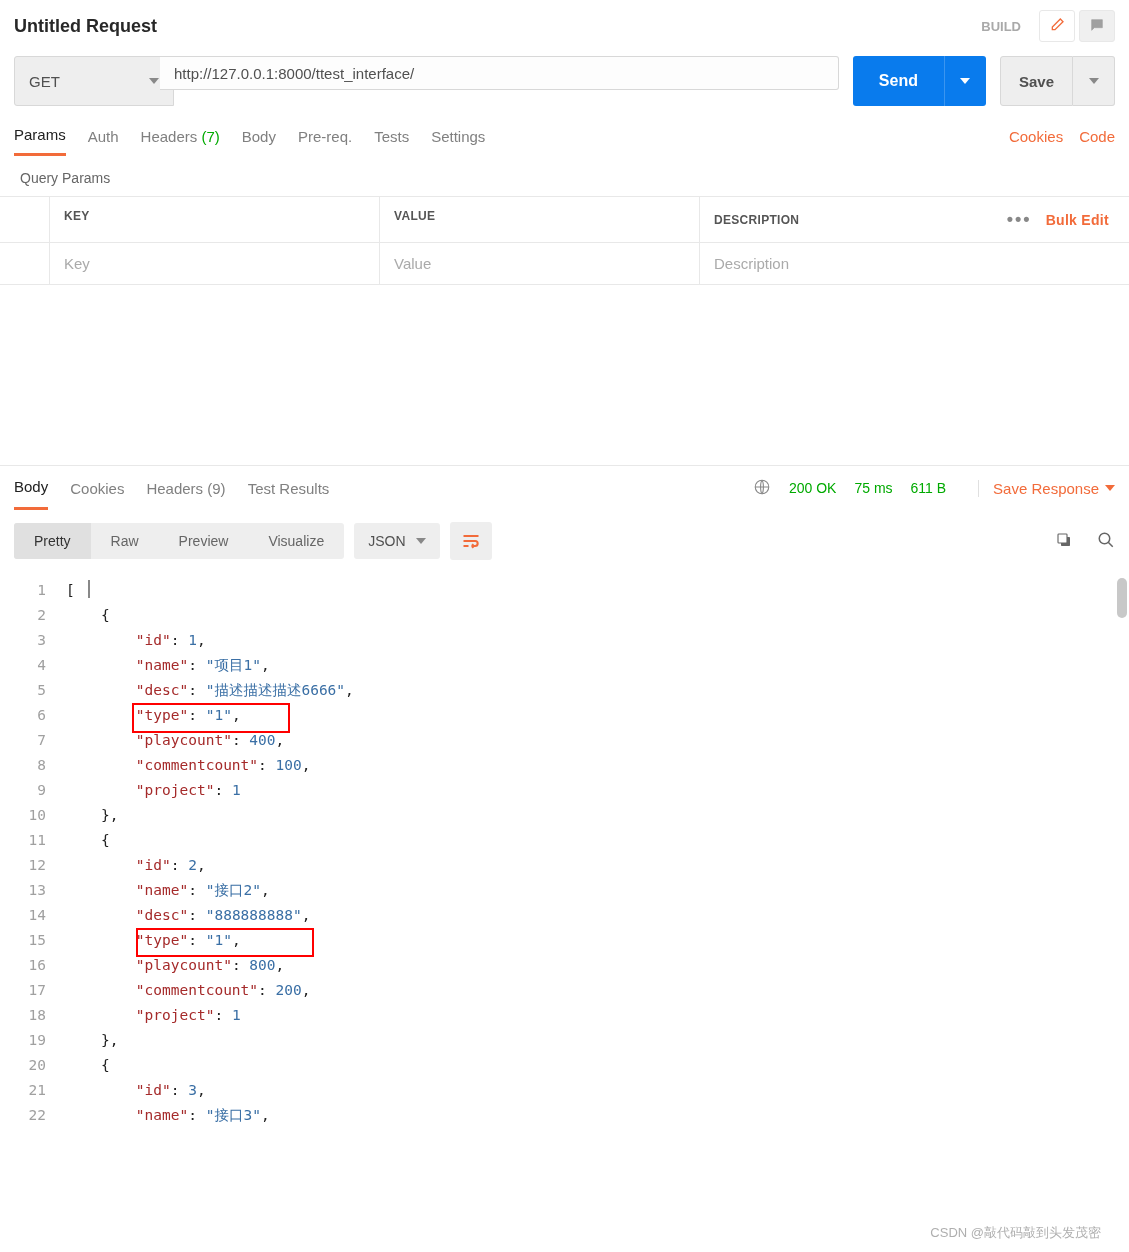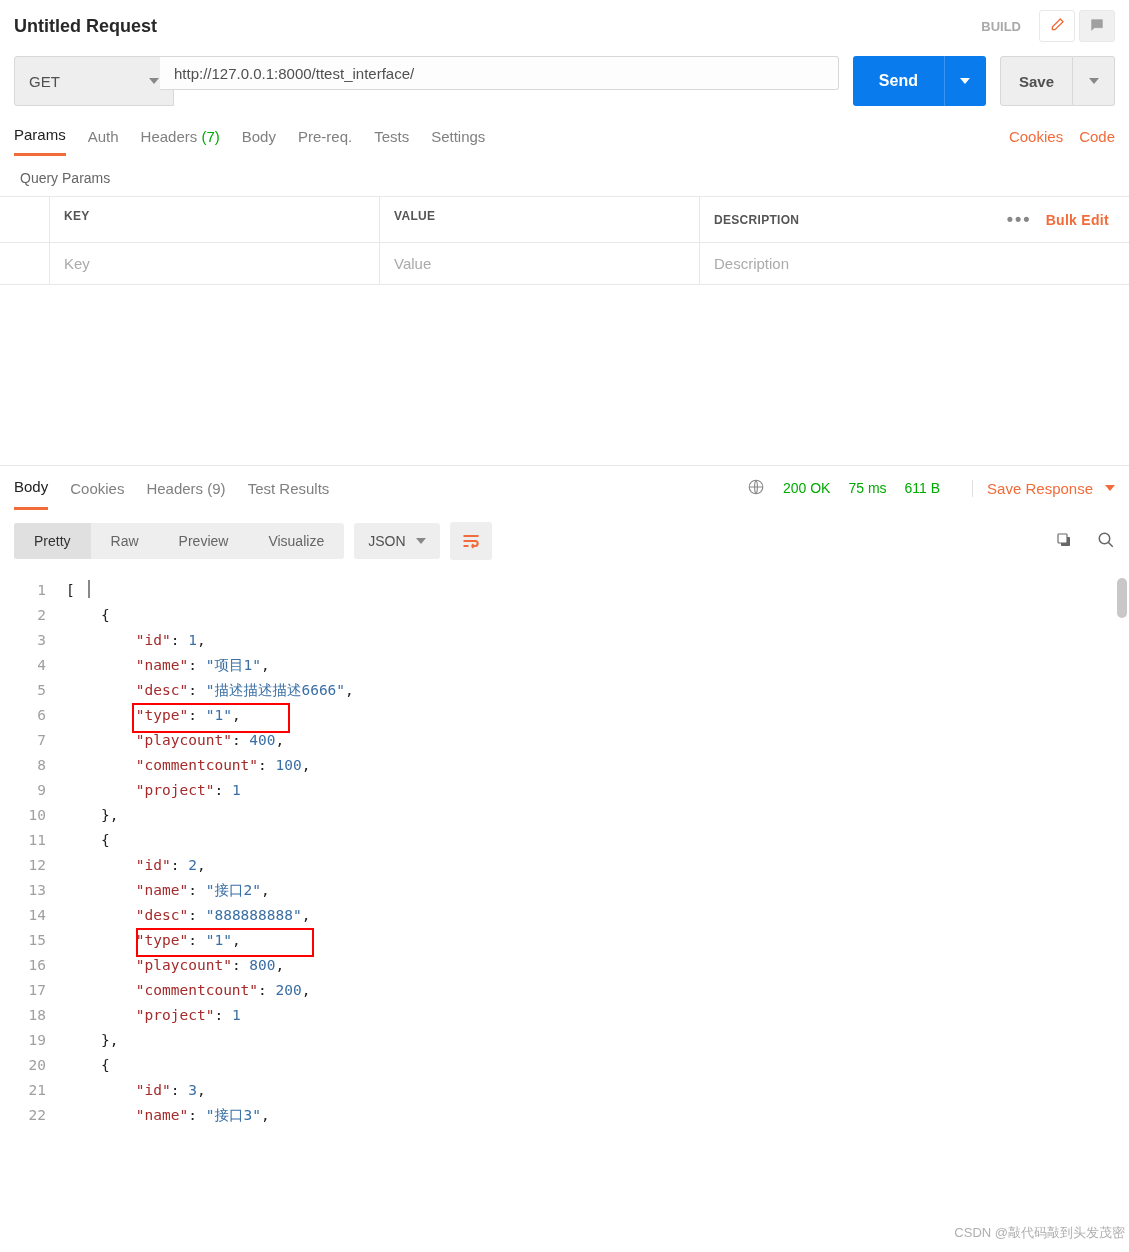--- a/index.html
+++ b/index.html
@@ -47,21 +47,21 @@
 .bulk-edit { color: #f26b3a; font-size: 14px; margin-right: 6px; cursor: pointer; white-space: nowrap; }
 
 .blank-area { height: 180px; }
 
 .response-tabs-row { display: flex; align-items: center; padding: 0 14px; border-top: 1px solid #e8e8e8; }
 .resp-tab { padding: 12px 0; margin-right: 22px; font-size: 15px; color: #808080; cursor: pointer; }
 .resp-tab.active { color: #212121; border-bottom: 3px solid #f26b3a; font-weight: 500; }
 .resp-status { display: flex; align-items: center; gap: 18px; margin-left: auto; font-size: 14px; }
 .globe-icon { color: #888; }
 .status-item { color: #0a0; }
-.save-response { color: #f26b3a; font-size: 15px; display: flex; align-items: center; gap: 12px; margin-left: 14px; padding-left: 14px; border-left: 1px solid #e0e0e0; cursor: pointer; }
+.save-response { color: #f26b3a; font-size: 15px; display: flex; align-items: center; gap: 6px; margin-left: 14px; padding-left: 14px; border-left: 1px solid #e0e0e0; cursor: pointer; }
 .caret-orange { border-top-color: #f26b3a; }
 
 .format-row { display: flex; align-items: center; padding: 12px 14px 10px 14px; gap: 10px; }
 .format-tabs { display: flex; background: #eeeeee; border-radius: 3px; overflow: hidden; }
 .format-tab { padding: 10px 20px; font-size: 14px; color: #666; cursor: pointer; }
 .format-tab.active { background: #e0e0e0; color: #333; font-weight: 500; }
 .json-select { display: flex; align-items: center; background: #eeeeee; border-radius: 3px; padding: 10px 14px; gap: 10px; color: #505050; font-size: 14px; }
 .wrap-btn { background: #eeeeee; border-radius: 3px; width: 42px; height: 38px; display: flex; align-items: center; justify-content: center; }
 .wrap-btn svg { stroke: #f26b3a; }
 .format-row .spacer { flex: 1; }
@@ -72,21 +72,21 @@
 .gutter { width: 66px; text-align: right; padding-right: 20px; color: #a0a0a0; user-select: none; }
 .code-content { flex: 1; white-space: pre; }
 .punct { color: #212121; }
 .key { color: #a52a2a; }
 .string { color: #3a6fa5; }
 .number { color: #3a6fa5; }
 .highlight-box { position: absolute; border: 2.5px solid #ff0000; }
 .cursor-mark { position: absolute; left: 88px; top: 10px; width: 2px; height: 18px; background: #888; }
 .scrollbar-v { position: absolute; right: 2px; top: 8px; width: 10px; height: 40px; background: #c8c8c8; border-radius: 5px; }
 
-.watermark { position: fixed; right: 4px; bottom: 10px; font-size: 13px; color: rgba(120,120,120,0.6); pointer-events: none; }
+.watermark { position: fixed; right: 28px; bottom: 10px; font-size: 13px; color: rgba(120,120,120,0.6); pointer-events: none; }
 </style>
 </head>
 <body>
 
 <div class="top-bar">
   <div class="request-title">Untitled Request</div>
   <div class="build-label">BUILD</div>
   <div class="icon-btn">
     <span class="pencil-icon"><svg width="16" height="16" viewBox="0 0 24 24" fill="none" stroke-width="2">
           <path d="M17 3l4 4-12 12H5v-4L17 3z"></path>

